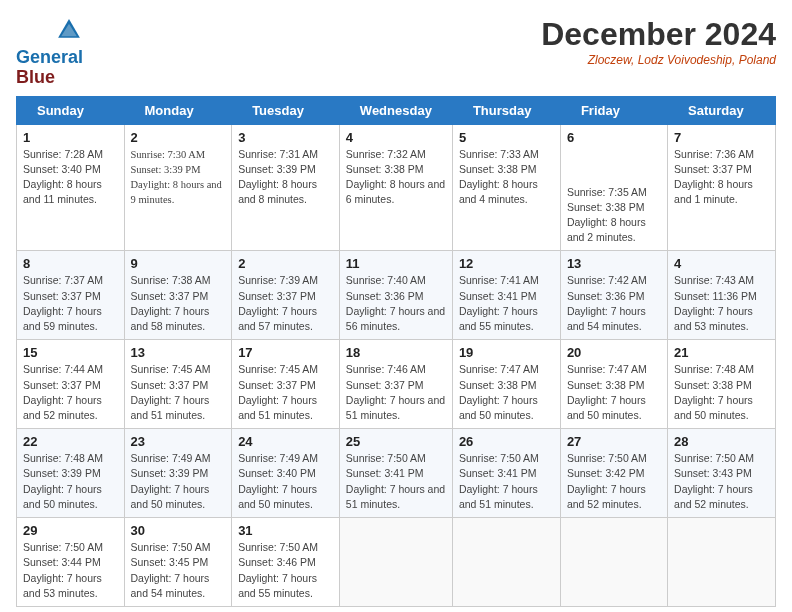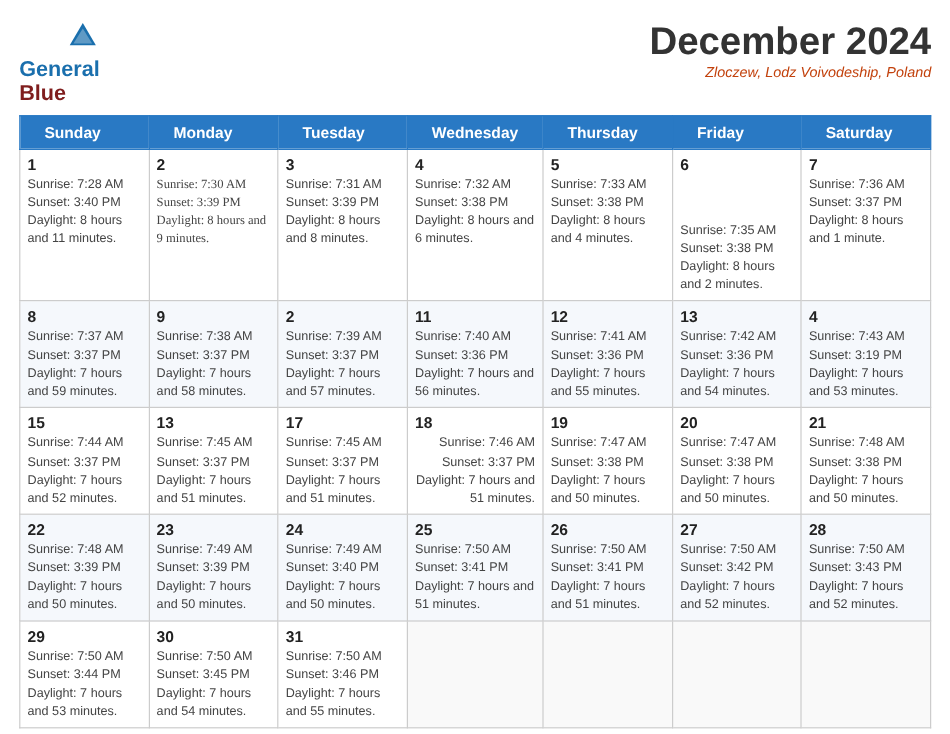--- a/index.html
+++ b/index.html
@@ -187,33 +187,33 @@
         </td>
         <td>
           <span class="day-num">11</span>
           <div class="day-info" style="white-space: pre-line;">Sunrise: 7:40 AM
 Sunset: 3:36 PM
 Daylight: 7 hours and 56 minutes.</div>
         </td>
         <td>
           <span class="day-num">12</span>
           <div class="day-info" style="white-space: pre-line;">Sunrise: 7:41 AM
-Sunset: 3:36 PM
+Sunset: 3:41 PM
 Daylight: 7 hours and 55 minutes.</div>
         </td>
         <td>
           <span class="day-num">13</span>
           <div class="day-info" style="white-space: pre-line;">Sunrise: 7:42 AM
 Sunset: 3:36 PM
 Daylight: 7 hours and 54 minutes.</div>
         </td>
         <td>
           <span class="day-num">4</span>
           <div class="day-info" style="white-space: pre-line;">Sunrise: 7:43 AM
-Sunset: 3:19 PM
+Sunset: 11:36 PM
 Daylight: 7 hours and 53 minutes.</div>
         </td>
       </tr>
       <tr>
         <td>
           <span class="day-num">15</span>
           <div class="day-info" style="white-space: pre-line;">Sunrise: 7:44 AM
 Sunset: 3:37 PM
 Daylight: 7 hours and 52 minutes.</div>
         </td>
@@ -224,21 +224,21 @@
 Daylight: 7 hours and 51 minutes.</div>
         </td>
         <td>
           <span class="day-num">17</span>
           <div class="day-info" style="white-space: pre-line;">Sunrise: 7:45 AM
 Sunset: 3:37 PM
 Daylight: 7 hours and 51 minutes.</div>
         </td>
         <td>
           <span class="day-num">18</span>
-          <div class="day-info" style="white-space: pre-line; text-align: right;">Sunrise: 7:46 AM
+          <div class="day-info" style="white-space: pre-line;">Sunrise: 7:46 AM
 Sunset: 3:37 PM
 Daylight: 7 hours and 51 minutes.</div>
         </td>
         <td>
           <span class="day-num">19</span>
           <div class="day-info" style="white-space: pre-line;">Sunrise: 7:47 AM
 Sunset: 3:38 PM
 Daylight: 7 hours and 50 minutes.</div>
         </td>
         <td>

